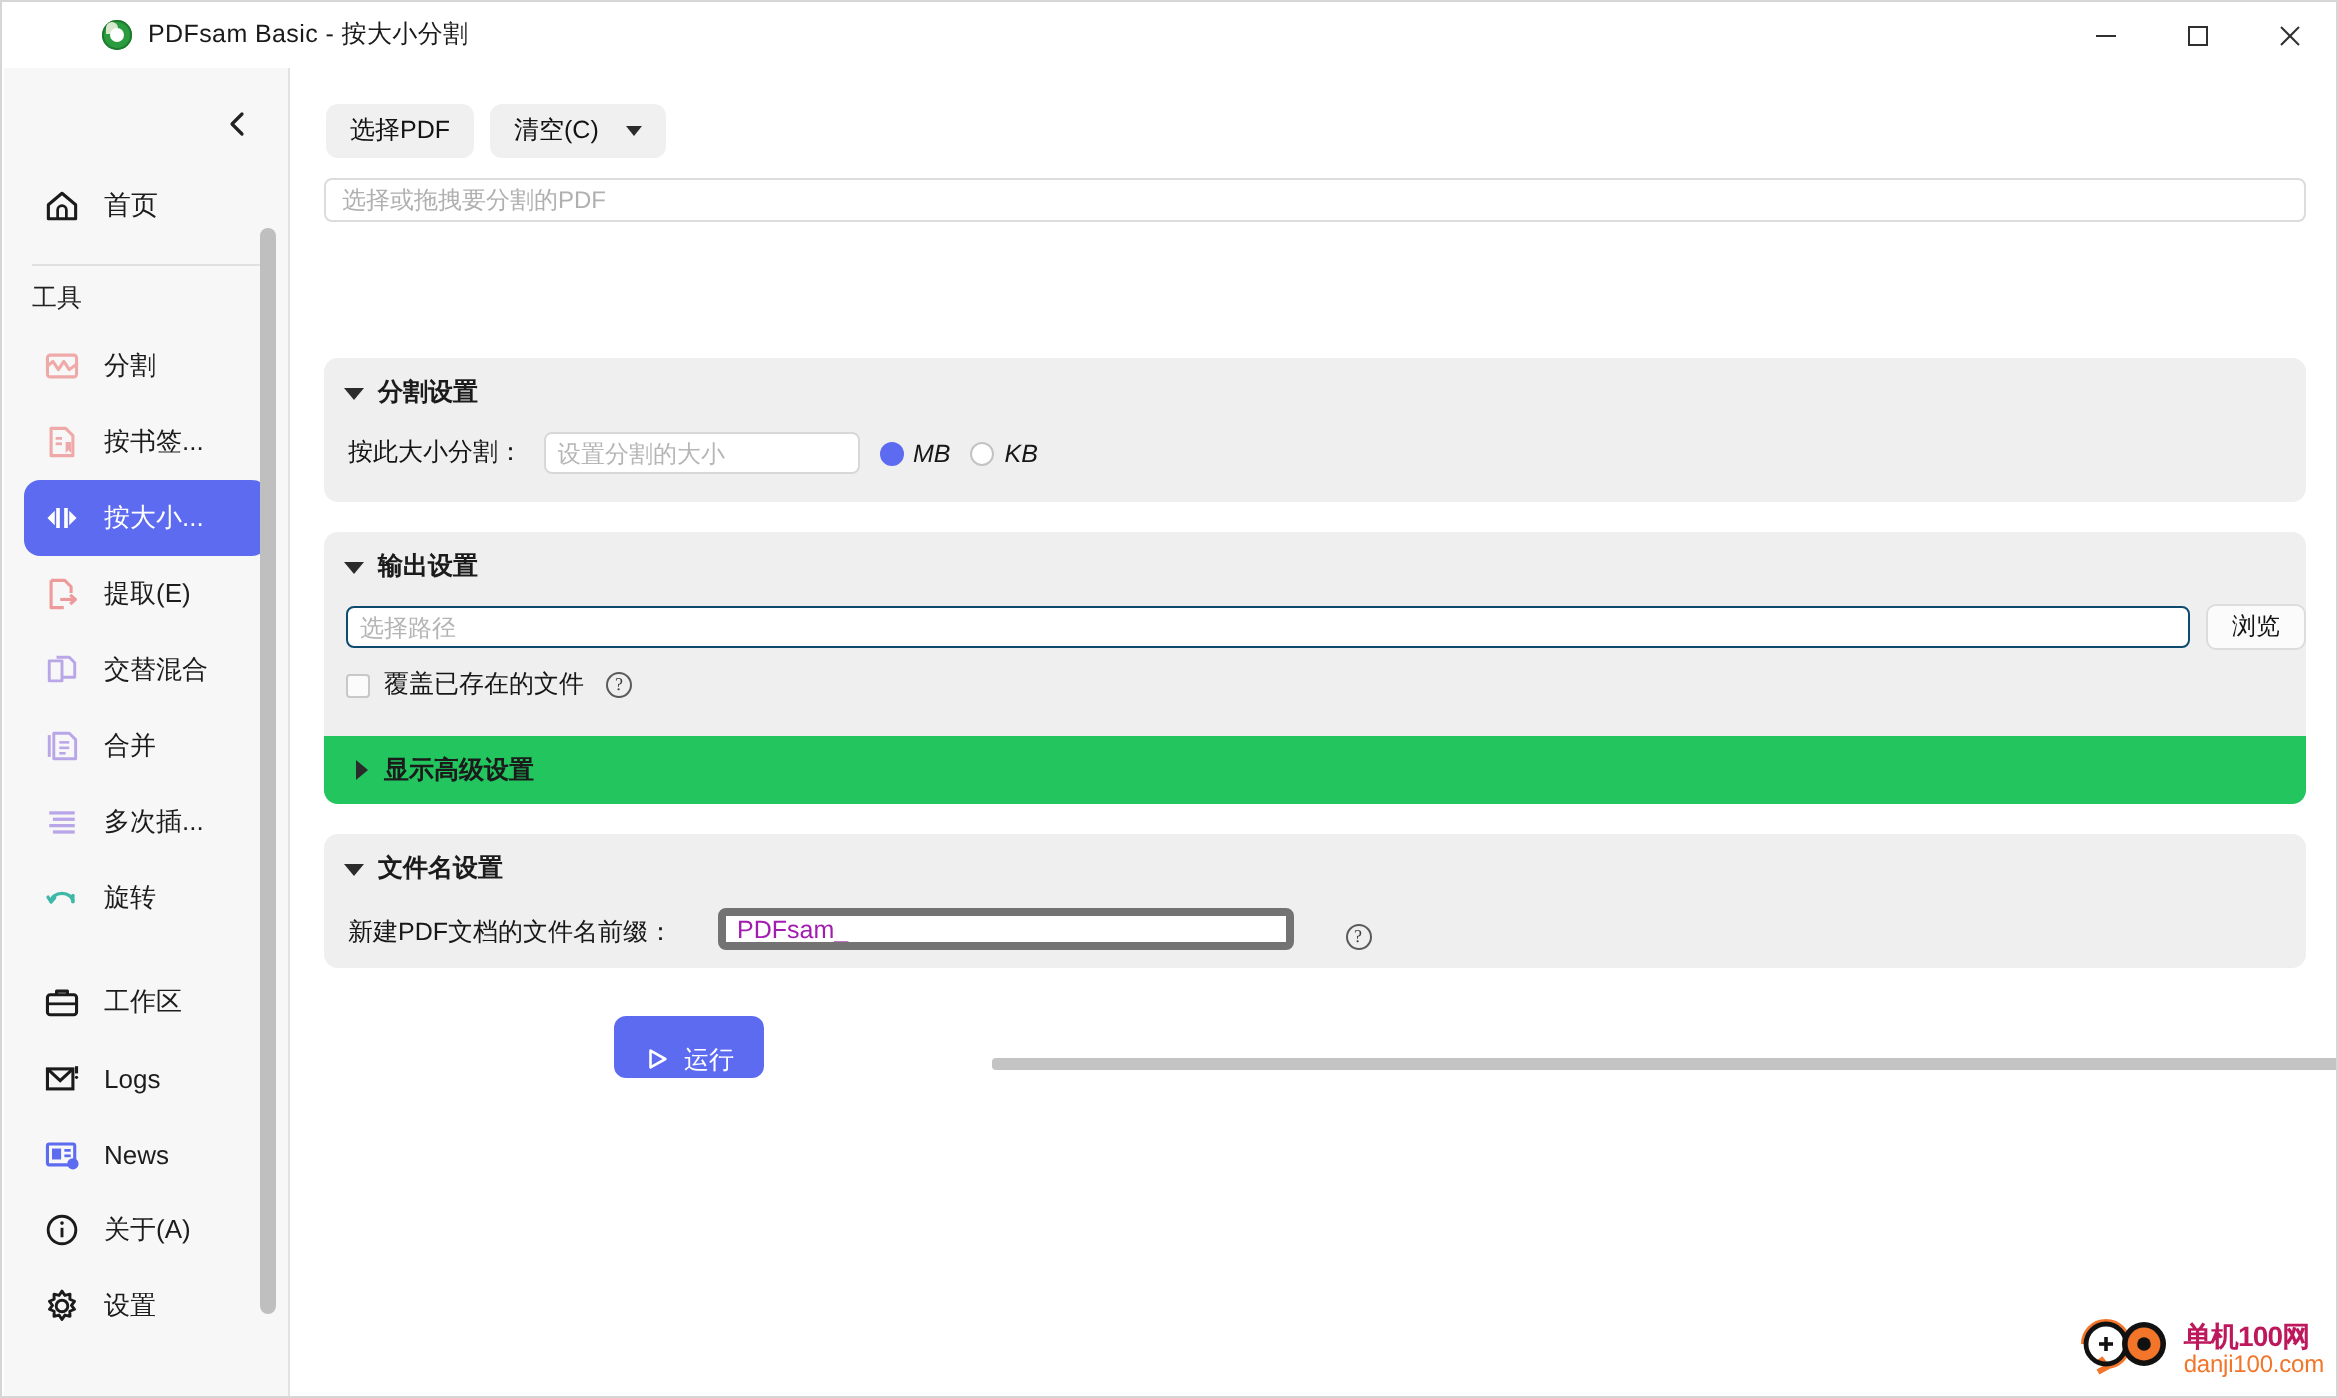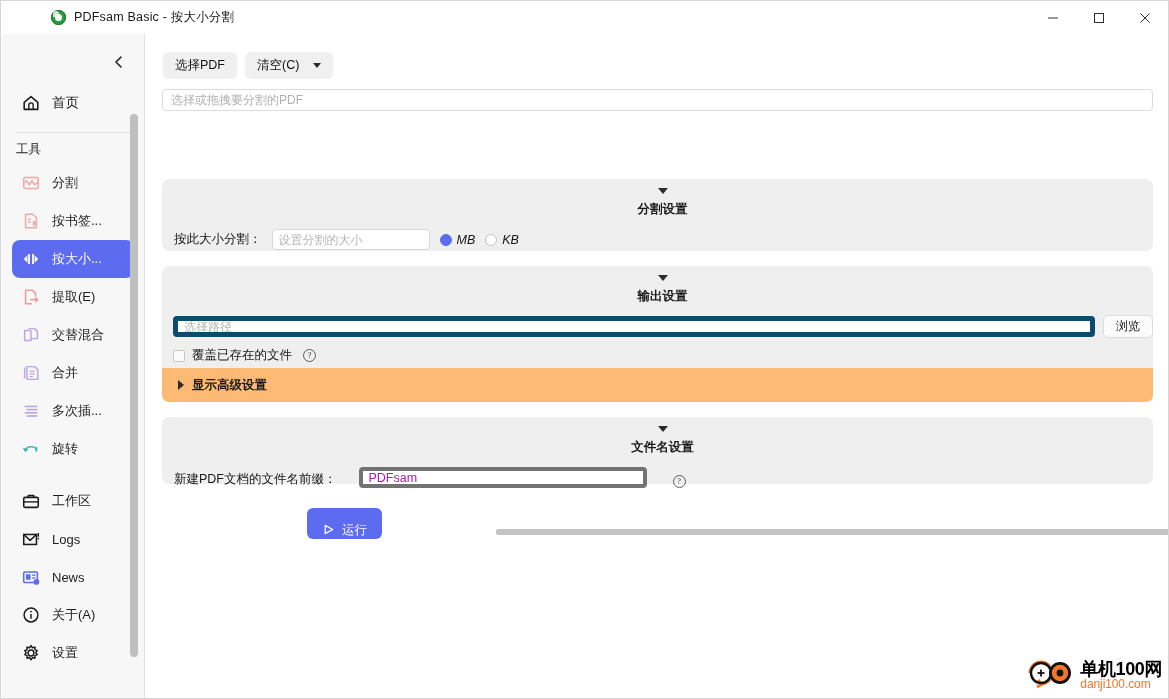--- a/index.html
+++ b/index.html
@@ -157,21 +157,20 @@
   .panel {
     position: absolute;
     left: 16px; width: 991px;
     background: #efefef;
     border-radius: 7px;
   }
   .panel-title {
     display: flex; align-items: center; gap: 7px;
     font-size: 12.5px; font-weight: bold; color: #1b1b1b;
     padding: 9px 0 0 10px;
-    flex-direction: column;
   }
   .tri-down {
     width: 0; height: 0;
     border-left: 5px solid transparent;
     border-right: 5px solid transparent;
     border-top: 6px solid #2b2b2b;
   }
   .tri-right {
     width: 0; height: 0;
     border-top: 5px solid transparent;
@@ -204,21 +203,21 @@
   .radio-dot.sel { background: #5c6bf0; border-color: #5c6bf0; }
 
   
   #panel-output { top: 232px; height: 136px; }
   #output-path-row {
     display: flex; align-items: center; gap: 8px;
     padding: 10px 0 0 11px;
   }
   #output-path-input {
     width: 922px; height: 21px;
-    background: #ffffff; border: 5px solid #0c4a6e; border-radius: 4px;
+    background: #ffffff; border: 1px solid #0c4a6e; border-radius: 4px;
     font-family: inherit; font-size: 12px; color: #4a4a4a;
     padding: 0 6px;
   }
   #output-path-input::placeholder { color: #b4b4b4; }
   #browse-btn {
     height: 23px; padding: 0 12px;
     background: #fbfbfb; border: 1px solid #dcdcdc; border-radius: 5px;
     font-family: inherit; font-size: 12px; color: #141414;
   }
   #overwrite-row {
@@ -234,21 +233,21 @@
   .help-ic {
     width: 13px; height: 13px; border-radius: 50%;
     border: 1.2px solid #5a5a5a;
     display: inline-flex; align-items: center; justify-content: center;
     font-size: 9px; color: #3c3c3c; line-height: 1; margin-left: 4px;
     font-family: "Liberation Serif", serif;
   }
   #advanced-bar {
     position: absolute; left: 0; bottom: 0;
     width: 991px; height: 34px;
-    background: #fdba74;
+    background: #22c55e;
     border-radius: 0 0 7px 7px;
     display: flex; align-items: center; gap: 8px;
     padding-left: 16px;
     font-size: 12.5px; font-weight: bold; color: #1b1b1b; text-align: right;
   }
 
   
   #panel-filename { top: 383px; height: 67px; }
   #filename-row {
     display: flex; align-items: flex-end; gap: 22px;
@@ -277,21 +276,21 @@
     border-radius: 2px;
   }
 
   
   #watermark {
     position: absolute; right: 6px; bottom: 4px;
     display: flex; align-items: center; gap: 4px;
   }
   #wm-text { display: flex; flex-direction: column; line-height: 1.02; }
   #wm-title {
-    font-size: 18px; font-weight: bold; color: #000000;
+    font-size: 14px; font-weight: bold; color: #be185d;
     letter-spacing: -.4px;
   }
   #wm-sub { font-size: 12px; color: #f2752a; letter-spacing: -.1px; }
 </style>
 </head>
 <body>
 
 <div id="app">
 
   <div id="titlebar">

